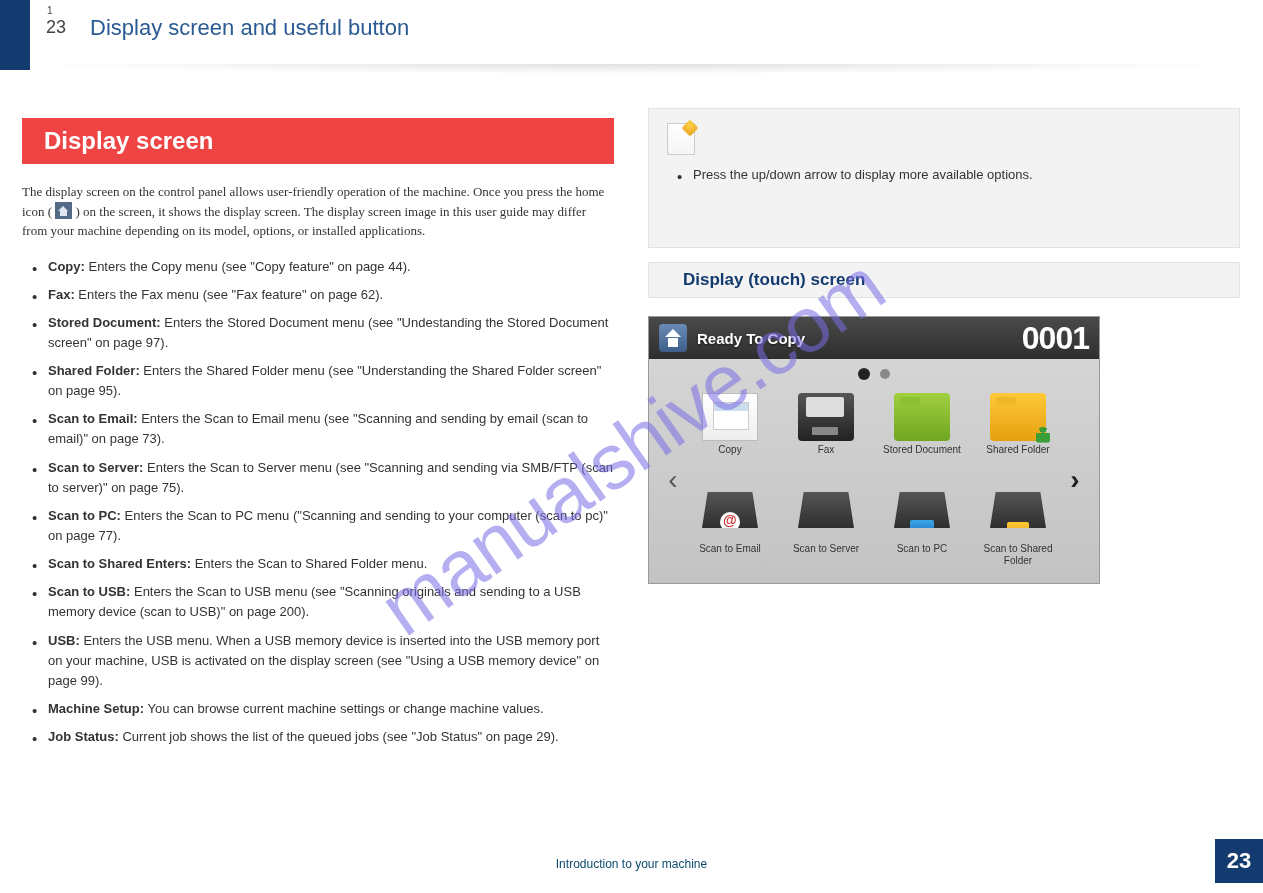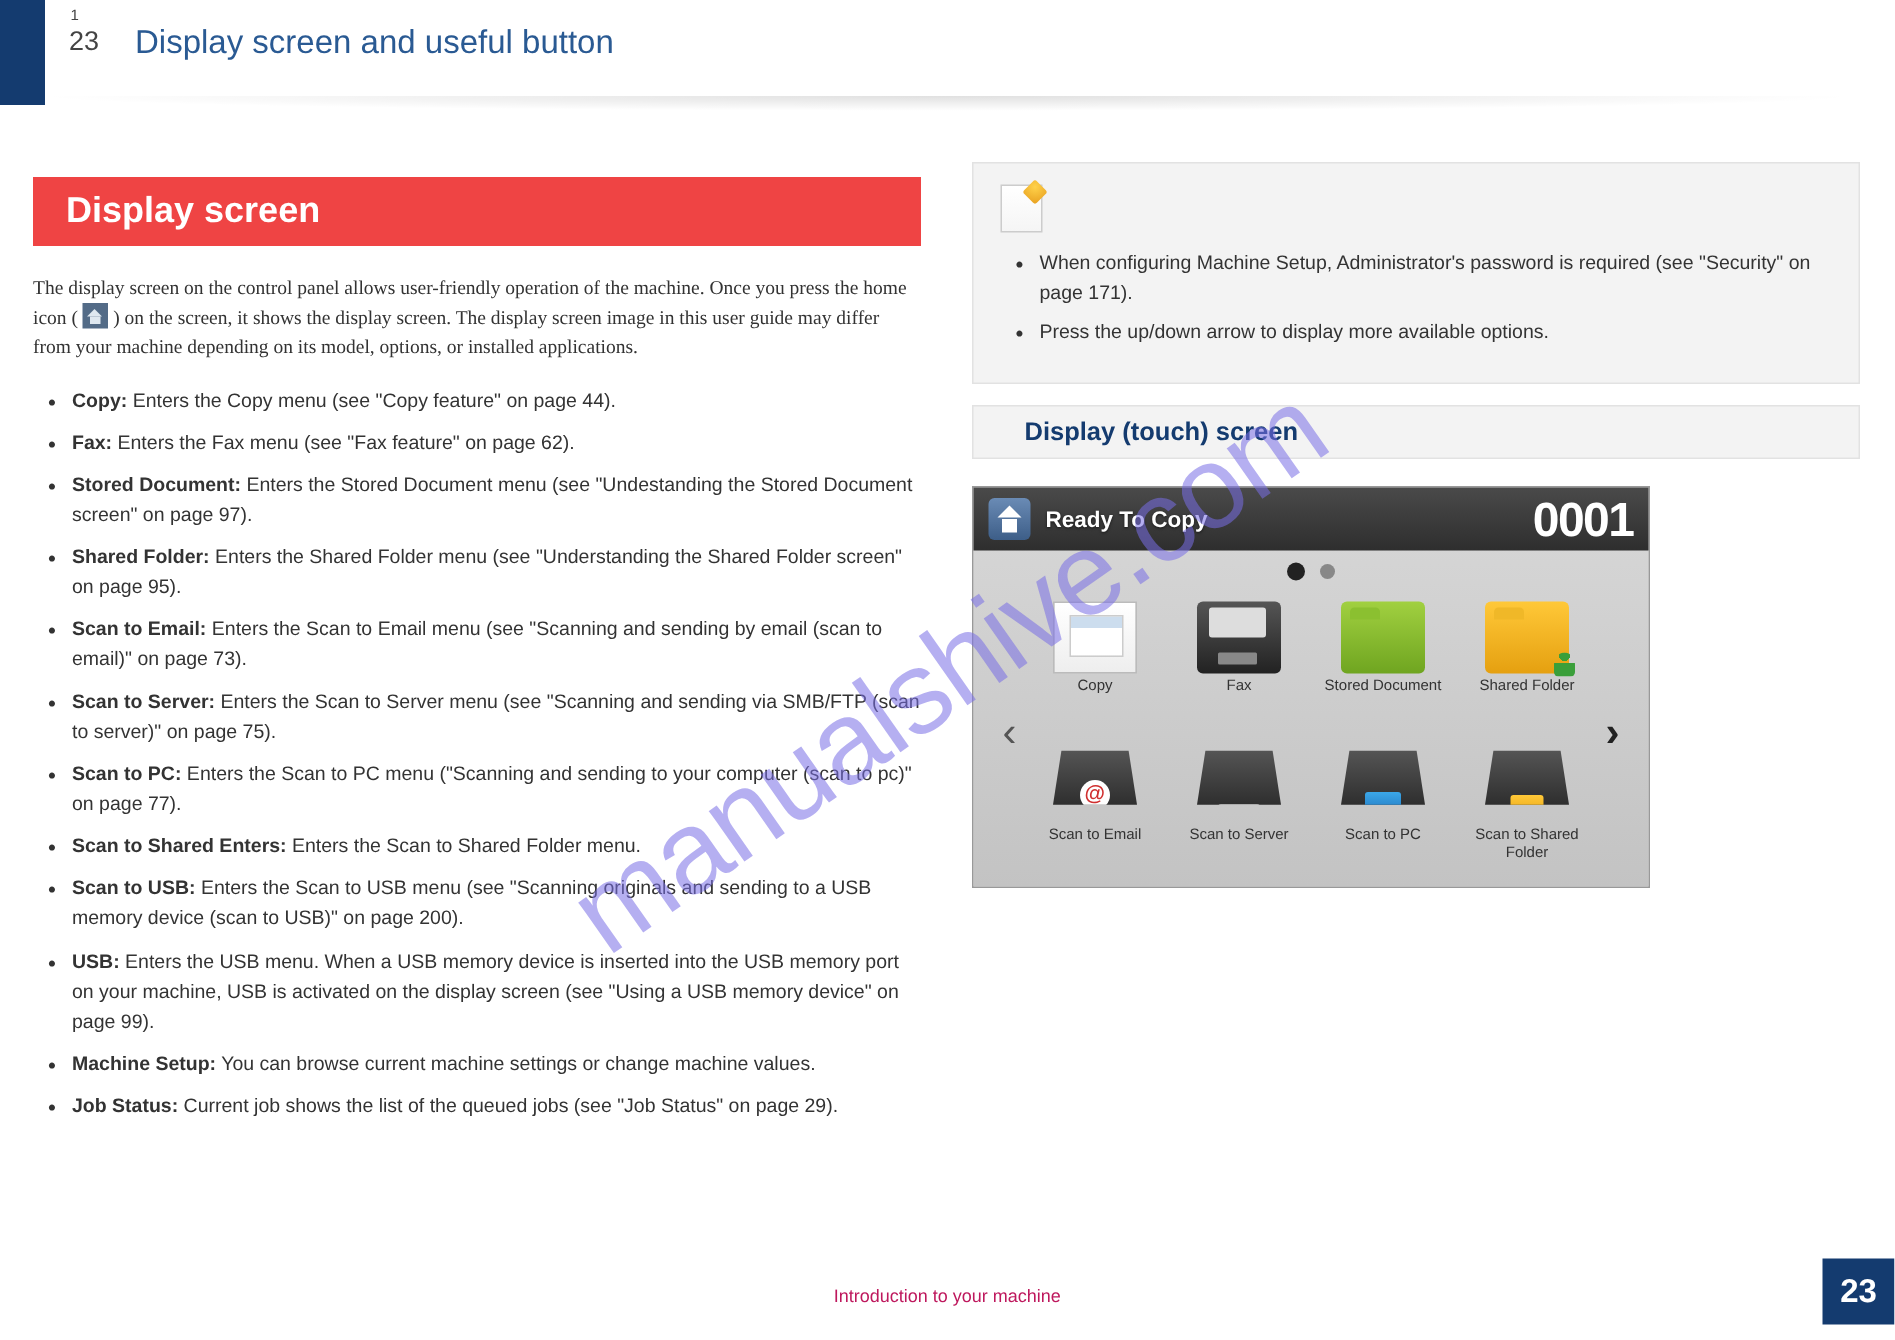--- a/index.html
+++ b/index.html
@@ -307,21 +307,21 @@
       font-weight: bold;
       display: flex;
       align-items: center;
       justify-content: center;
     }
     .footer-label {
       position: absolute;
       bottom: 22px; left: 50%;
       transform: translateX(-50%);
       font-size: 12px;
-      color: #be185d;
+      color: #0c4a6e;
     }
   </style>
 </head>
 <body>
 
 <div class="watermark">manualshive.com</div>
 
 <div class="blue-tab"></div>
 <div class="small-num">1</div>
 <div class="big-num">23</div>
@@ -347,21 +347,20 @@
     <div class="bullet-item"><span class="bold">Scan to USB:</span><span> Enters the Scan to USB menu (see "Scanning originals and sending to a USB memory device (scan to USB)" on page 200).</span></div>
     <div class="bullet-item"><span class="bold">USB:</span><span> Enters the USB menu. When a USB memory device is inserted into the USB memory port on your machine, USB is activated on the display screen (see "Using a USB memory device" on page 99).</span></div>
     <div class="bullet-item"><span class="bold">Machine Setup:</span><span> You can browse current machine settings or change machine values.</span></div>
     <div class="bullet-item"><span class="bold">Job Status:</span><span> Current job shows the list of the queued jobs (see "Job Status" on page 29).</span></div>
   </div>
 </div>
 
 <div class="right-col">
   <div class="note-box">
     <div class="note-icon"></div>
-    <div class="note-text">When configuring Machine Setup, Administrator's password is required (see "Security" on page 171).</div>
     <div class="note-text">Press the up/down arrow to display more available options.</div>
   </div>
   <div class="sub-heading">Display (touch) screen</div>
 
   <div class="printer-panel">
     <div class="panel-topbar">
       <div class="panel-home"></div>
       <div class="panel-status">Ready To Copy</div>
       <div class="panel-count">0001</div>
     </div>

